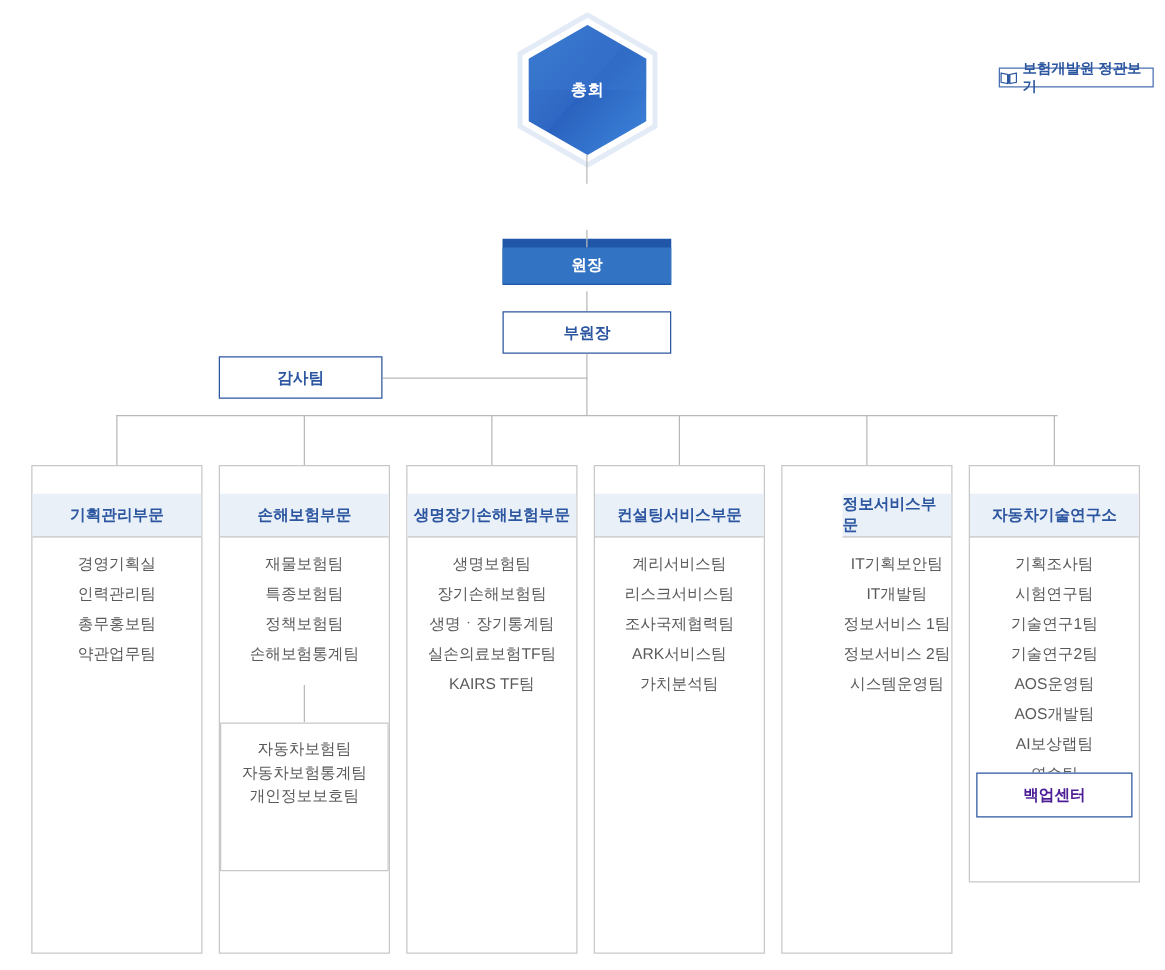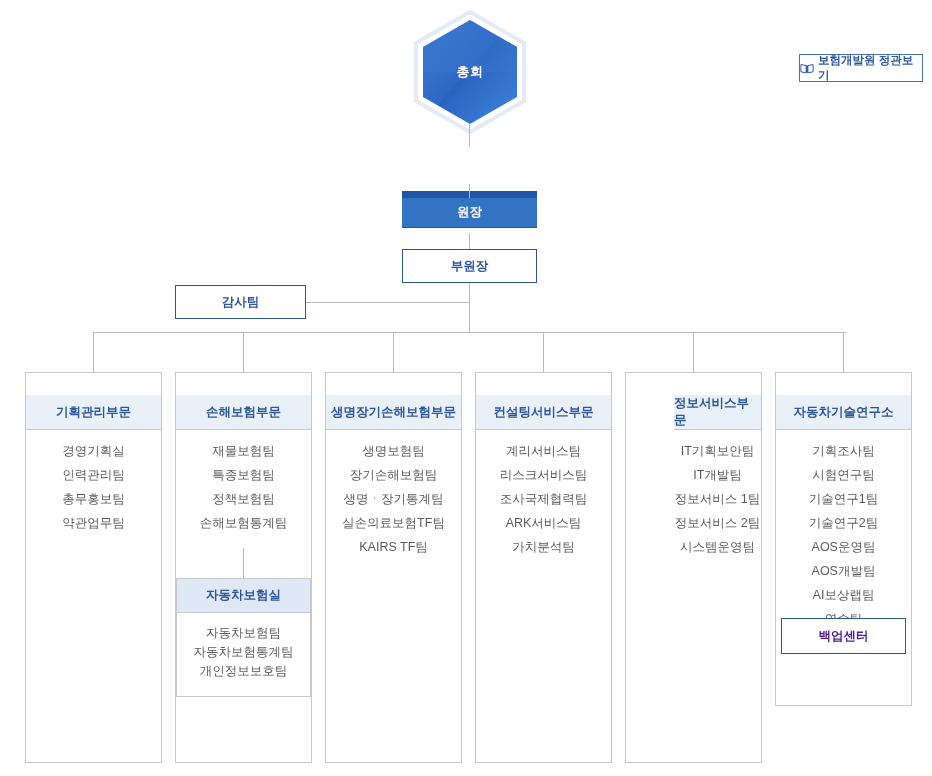--- a/index.html
+++ b/index.html
@@ -12,21 +12,21 @@
     overflow: hidden;
     color: #555555;
   }
 
   #org-chart { position: relative; width: 932px; height: 776px; }
 
   
   .charter-button {
     position: absolute;
     left: 799px; top: 54px;
-    width: 124px; height: 28px;
+    width: 124px; height: 16px;
     border: 1px solid #4a6fb0;
     background: #ffffff;
     display: flex; align-items: center; justify-content: center;
     gap: 4px;
     font-size: 11.5px; font-weight: bold;
     color: #2c56a0;
     cursor: pointer;
   }
   .book-icon { width: 14px; height: 11px; display: block; flex: 0 0 auto; }
 
@@ -195,21 +195,20 @@
       <div class="dept-item">재물보험팀</div>
       <div class="dept-item">특종보험팀</div>
       <div class="dept-item">정책보험팀</div>
       <div class="dept-item">손해보험통계팀</div>
     </div>
   </div>
 
   <div class="vline" style="left:243px; top:548px; height:30px;"></div>
 
   <div class="subunit" style="left:176px; top:578px; width:135px; height:119px;">
-    <div class="subunit-head">자동차보험실</div>
     <div class="subunit-list">
       <div class="dept-item">자동차보험팀</div>
       <div class="dept-item">자동차보험통계팀</div>
       <div class="dept-item">개인정보보호팀</div>
     </div>
   </div>
 
   <div class="dept-col" style="left:475px; top:372px; width:137px; height:391px;">
     <div class="dept-head">컨설팅서비스부문</div>
     <div class="dept-list">

